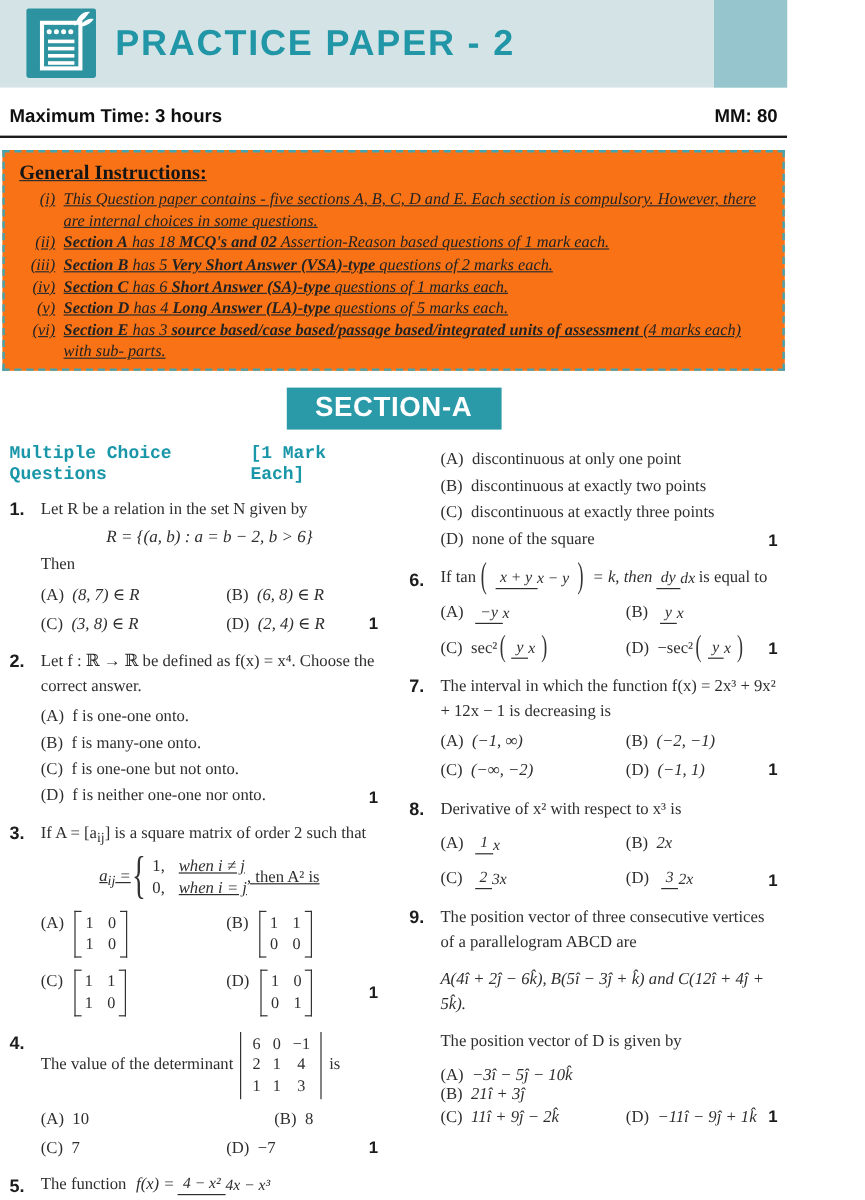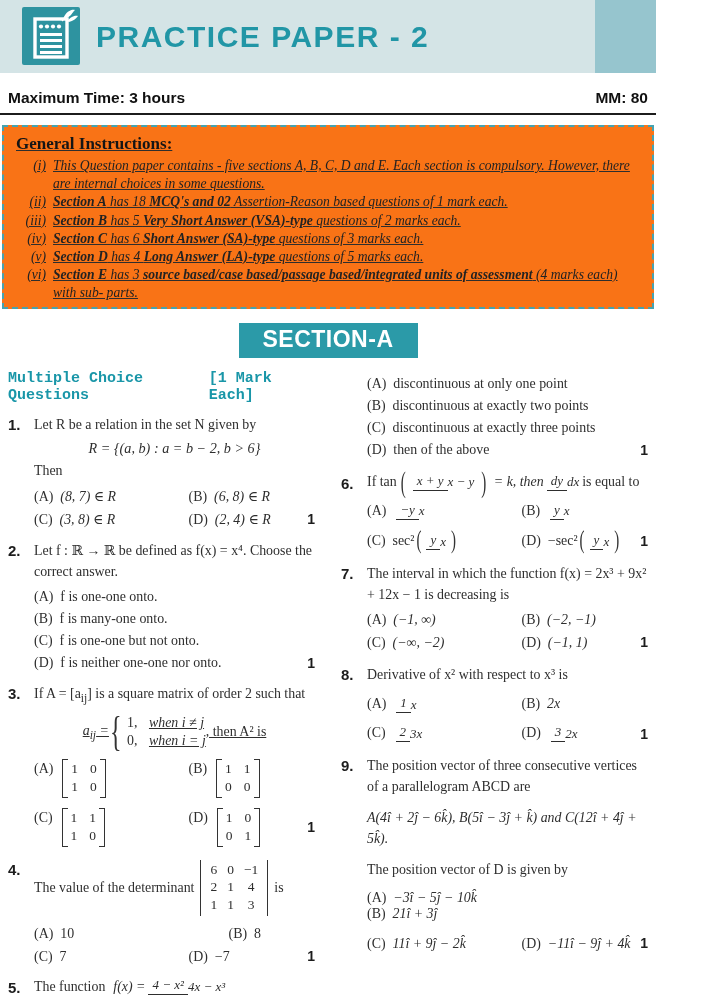--- a/index.html
+++ b/index.html
@@ -137,21 +137,21 @@
     <div class="ins-item">
       <span class="ins-num">(ii)</span>
       <span class="ins-text"><span class="bseg">Section A</span><span> has 18 </span><span class="bseg">MCQ's and 02</span><span> Assertion-Reason based questions of 1 mark each.</span></span>
     </div>
     <div class="ins-item">
       <span class="ins-num">(iii)</span>
       <span class="ins-text"><span class="bseg">Section B</span><span> has 5 </span><span class="bseg">Very Short Answer (VSA)-type</span><span> questions of 2 marks each.</span></span>
     </div>
     <div class="ins-item">
       <span class="ins-num">(iv)</span>
-      <span class="ins-text"><span class="bseg">Section C</span><span> has 6 </span><span class="bseg">Short Answer (SA)-type</span><span> questions of 3 marks each.</span></span>
+      <span class="ins-text"><span class="bseg">Section C</span><span> has 6 </span><span class="bseg">Short Answer (SA)-type</span><span> questions of 1 marks each.</span></span>
     </div>
     <div class="ins-item">
       <span class="ins-num">(v)</span>
       <span class="ins-text"><span class="bseg">Section D</span><span> has 4 </span><span class="bseg">Long Answer (LA)-type</span><span> questions of 5 marks each.</span></span>
     </div>
     <div class="ins-item">
       <span class="ins-num">(vi)</span>
       <span class="ins-text"><span class="bseg">Section E</span><span> has 3 </span><span class="bseg">source based/case based/passage based/integrated units of assessment</span><span> (4 marks each) with sub- parts.</span></span>
     </div>
   </div>
@@ -304,21 +304,21 @@
           <div class="optline">
               <span class="olabel">(B)</span>
               <span class="otext">discontinuous at exactly two points</span>
             </div>
           <div class="optline">
               <span class="olabel">(C)</span>
               <span class="otext">discontinuous at exactly three points</span>
             </div>
           <div class="optline">
               <span class="olabel">(D)</span>
-              <span class="otext">then of the above</span>
+              <span class="otext">none of the square</span>
               <span class="mark">1</span>
             </div>
         </div>
       </div>
 
       <div class="q" style="margin-top:16px;">
         <div class="qnum">6.</div>
         <div class="qbody">
           <div class="qline">
             <span>If tan</span>
@@ -397,23 +397,23 @@
       <div class="q" style="margin-top:14px;">
         <div class="qnum">9.</div>
         <div class="qbody">
           <div class="qtext">The position vector of three consecutive vertices of a parallelogram ABCD are</div>
           <div class="qtext mathit" style="margin:10px 0;">A(4î + 2ĵ − 6k̂), B(5î − 3ĵ + k̂) and C(12î + 4ĵ + 5k̂).</div>
           <div class="qtext">The position vector of D is given by</div>
           <div class="optrow" style="margin-top:9px;flex-direction:column;">
             <span class="oA"><span class="olabel">(A)</span><span class="mathit">−3î − 5ĵ − 10k̂</span></span>
             <span class="oB"><span class="olabel">(B)</span><span class="mathit">21î + 3ĵ</span></span>
           </div>
-          <div class="optrow" style="margin-top:13px;">
+          <div class="optrow" style="margin-top:1px;">
             <span class="oA"><span class="olabel">(C)</span><span class="mathit">11î + 9ĵ − 2k̂</span></span>
-            <span class="oB"><span class="olabel">(D)</span><span class="mathit">−11î − 9ĵ + 4k̂</span></span>
+            <span class="oB"><span class="olabel">(D)</span><span class="mathit">−11î − 9ĵ + 1k̂</span></span>
             <span class="mark">1</span>
           </div>
         </div>
       </div>
 
     </div>
   </div>
 
 </div>
 

